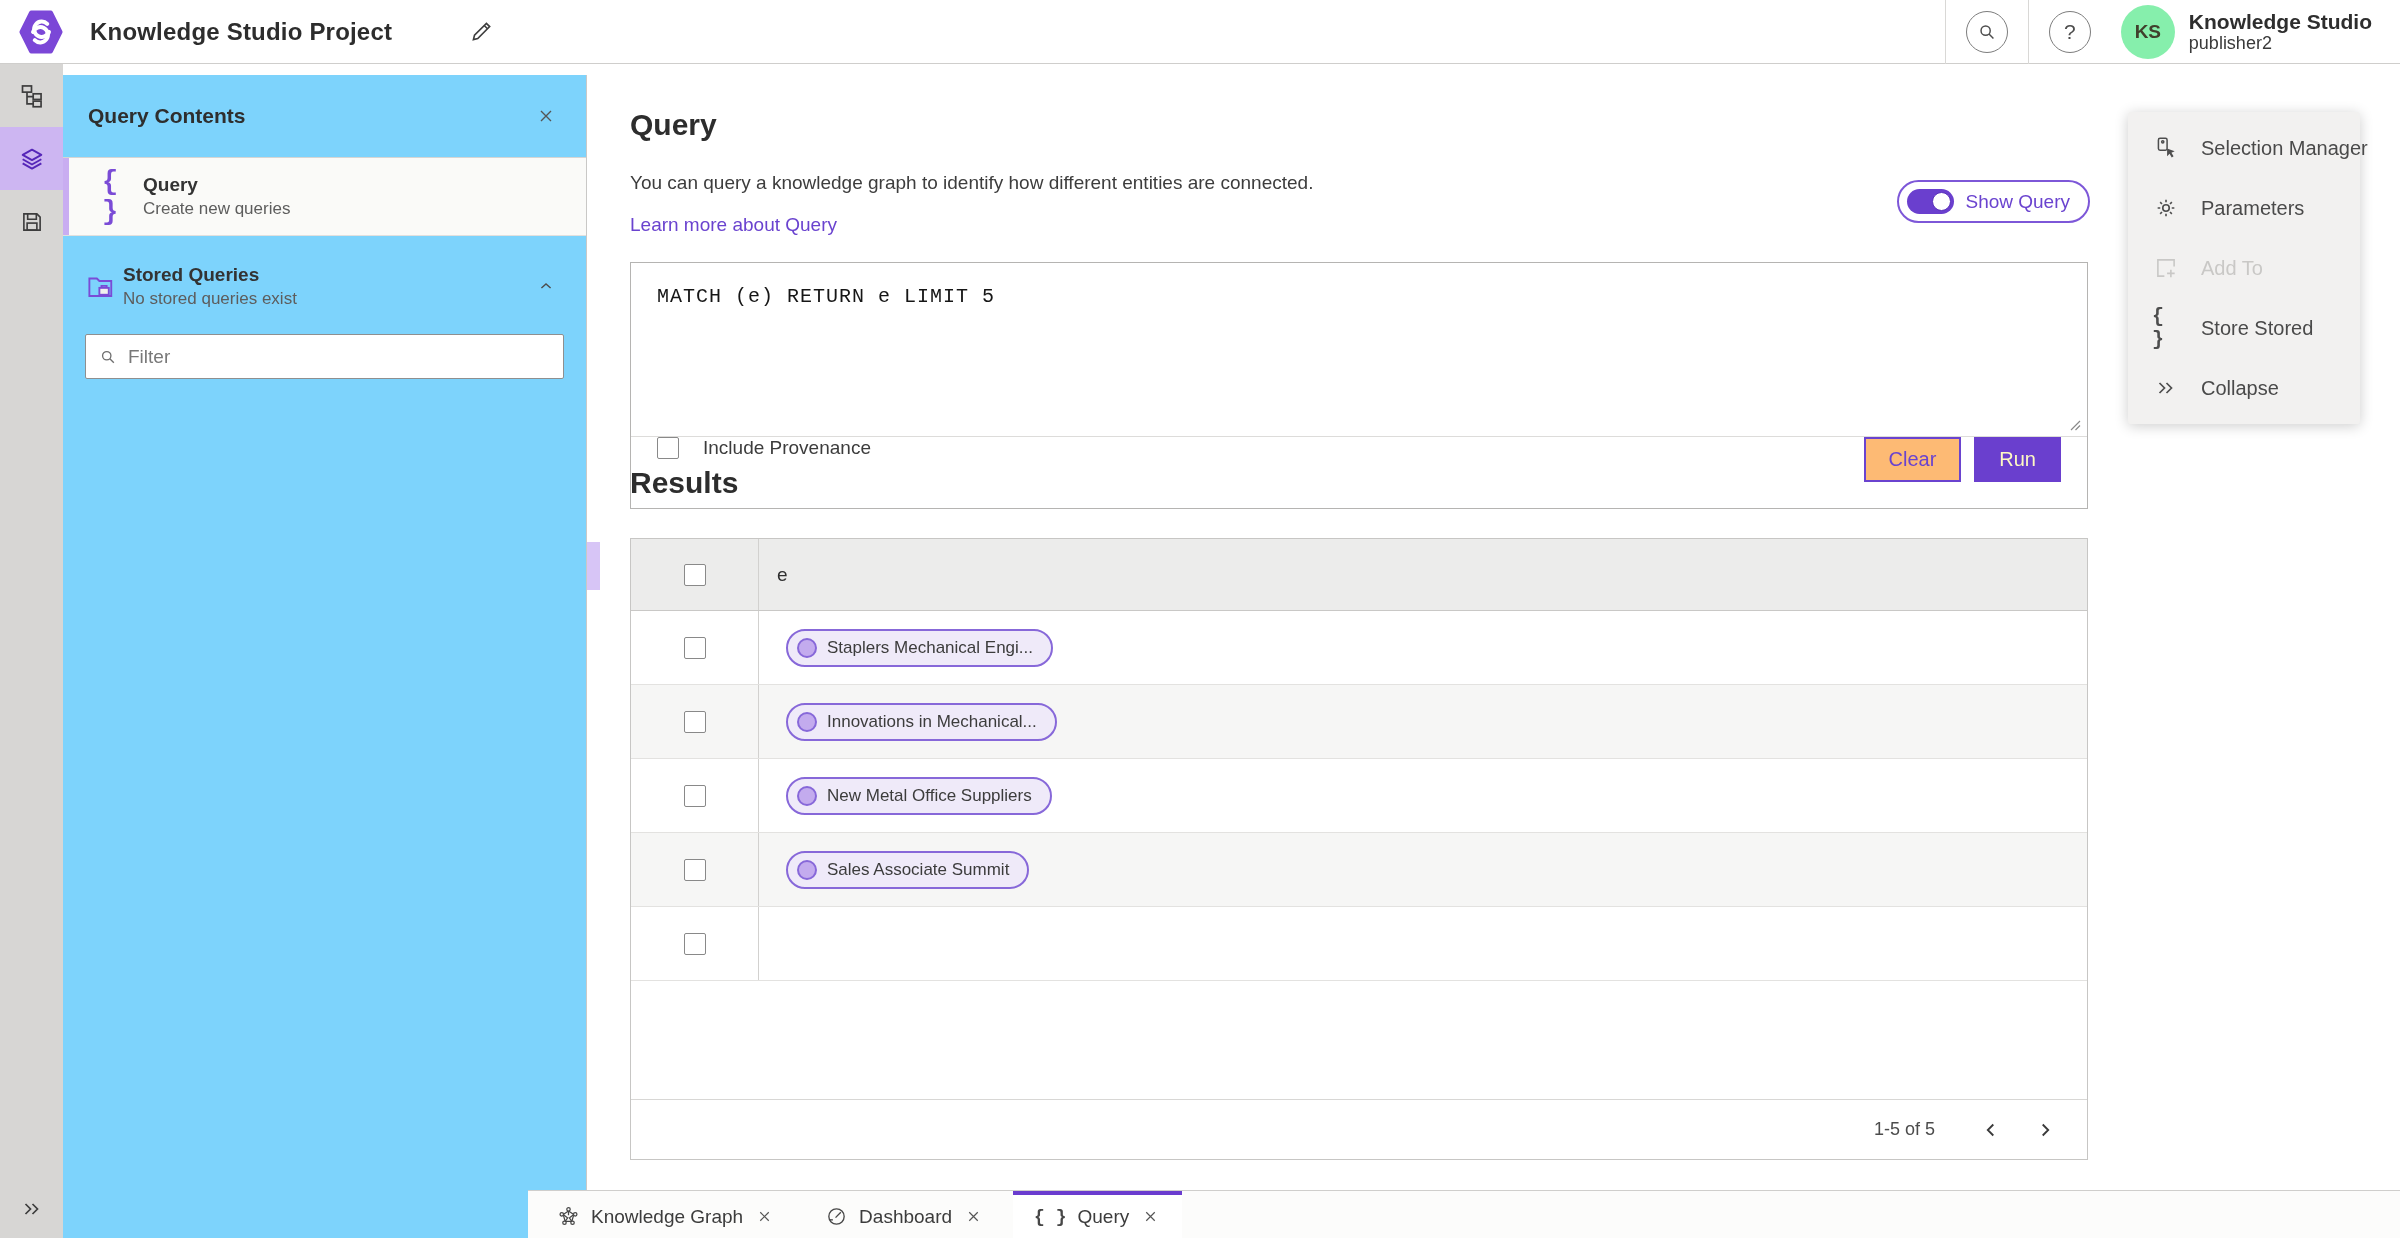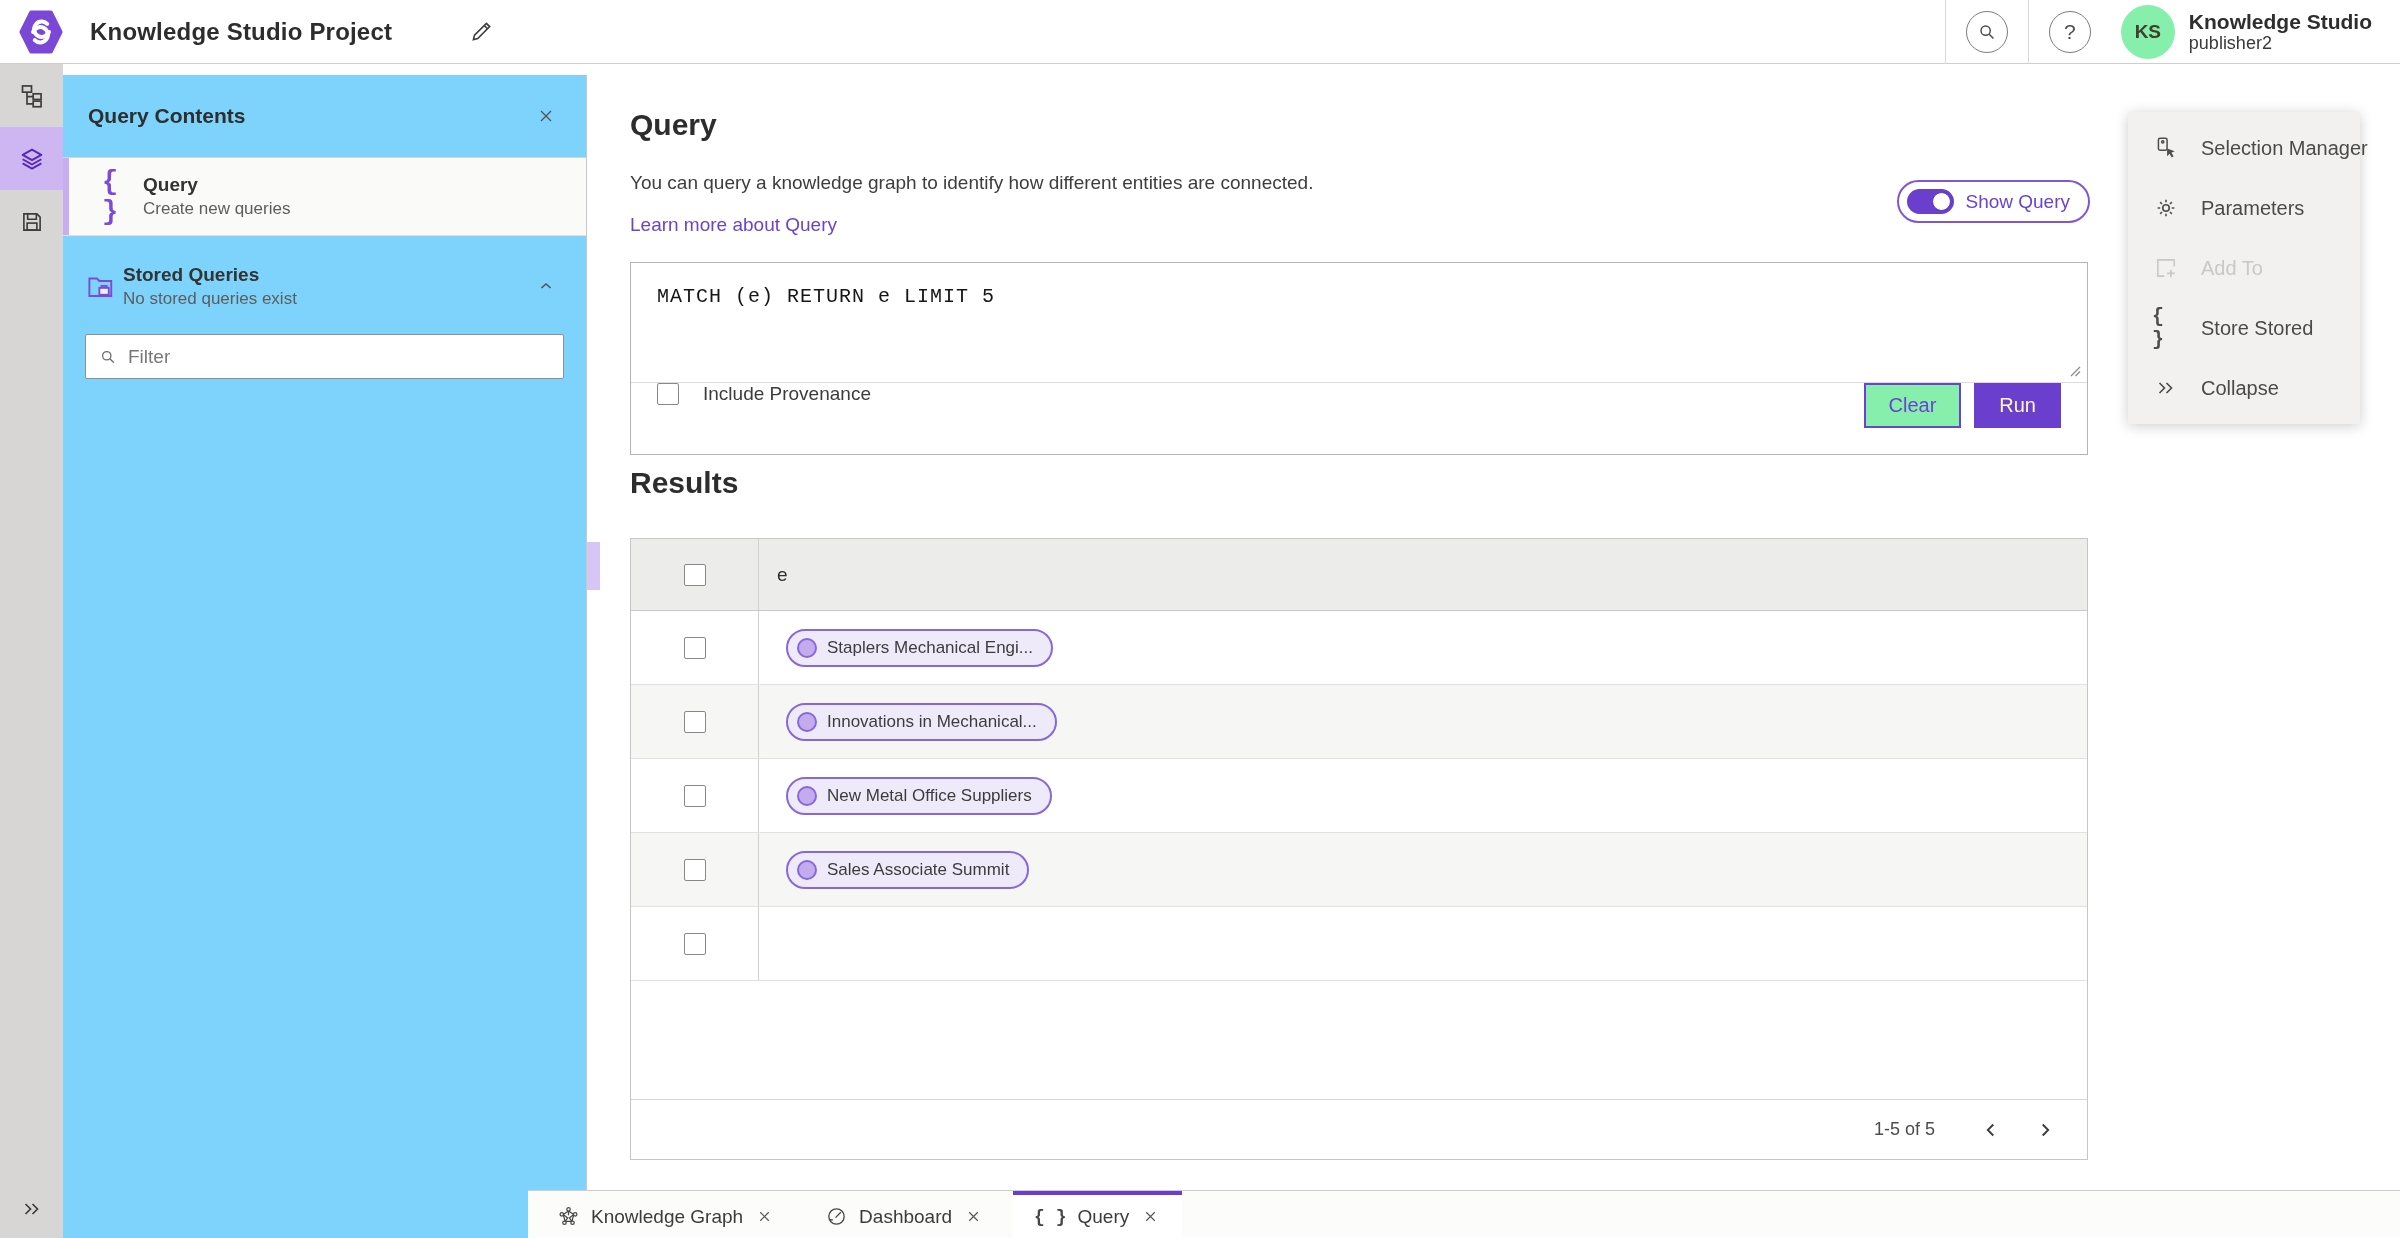--- a/index.html
+++ b/index.html
@@ -95,37 +95,37 @@
     display:flex; align-items:center; padding:0 18px 0 8px; gap:11px;
   }
   .toggle { width:47px; height:25px; border-radius:13px; background:#6a3fce; position:relative; flex:none; }
   .toggle-knob {
     position:absolute; right:3px; top:3px; width:19px; height:19px; border-radius:50%;
     background:#fff; border:1px solid #5a31bb;
   }
   .show-query-label { font-size:19px; color:#6a43cf; }
 
   .editor {
-    position:absolute; left:102px; top:198px; width:1458px; height:193px;
+    position:absolute; left:102px; top:198px; width:1458px; height:247px;
     border:1px solid #b5b4b2; background:#fff; display:flex; flex-direction:column;
   }
   .code-area { position:relative; flex:1; padding:22px 26px; border-bottom:1px solid #dddcda; }
   .code-text {
     font-family:"Liberation Mono","DejaVu Sans Mono",monospace;
     font-size:20px; color:#161616; letter-spacing:1px; white-space:pre; outline:none;
   }
   .resize-handle { position:absolute; right:5px; bottom:4px; color:#8a8a8a; cursor:nwse-resize; }
   .editor-foot { height:71px; display:flex; align-items:flex-start; padding:0 26px; flex:none;gap:11px; }
   .checkbox {
     width:22px; height:22px; border:1px solid #898989; background:#fff; border-radius:2px; flex:none; cursor:pointer;
   }
   .prov-label { font-size:19px; color:#3c3c3c; margin-left:13px; }
   .foot-buttons { margin-left:auto; display:flex; gap:13px; }
   .btn-clear {
-    border:2px solid #6a43cf; color:#6a43cf; background:#86efac;
+    border:2px solid #6a43cf; color:#6a43cf; background:#fdba74;
     font-size:20px; padding:9px 23px;
   }
   .btn-run { background:#6a3fce; color:#fef9c3; font-size:20px; padding:11px 25px; }
 
   .r-title { position:absolute; left:102px; top:402px; font-size:30px; font-weight:700; color:#2d2d2d; }
 
   .view-rail { position:absolute; left:24px; top:478px; display:flex; flex-direction:column; gap:14px; }
   .view-btn { width:48px; height:48px; display:flex; align-items:center; justify-content:center; color:#565656; }
   .view-btn.selected { background:#d7c5f6; color:#47209b; }
 

